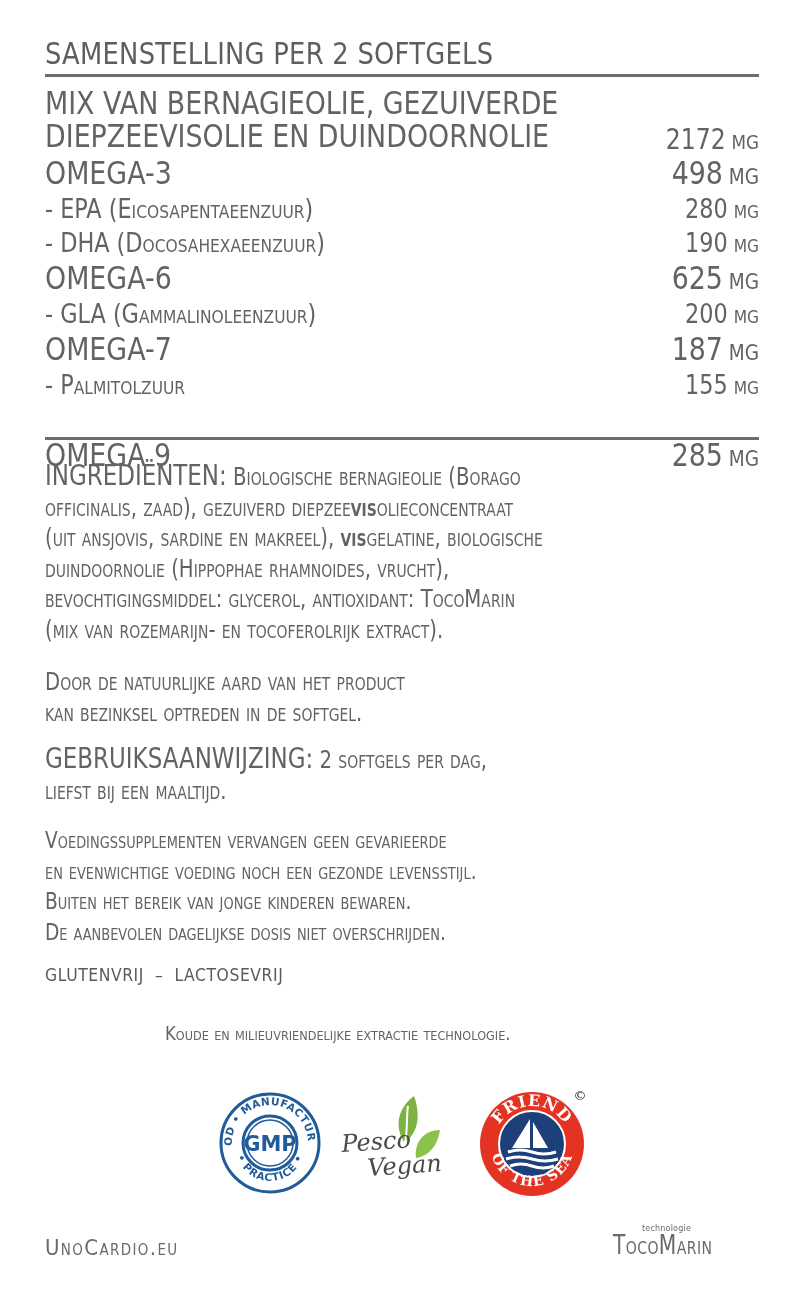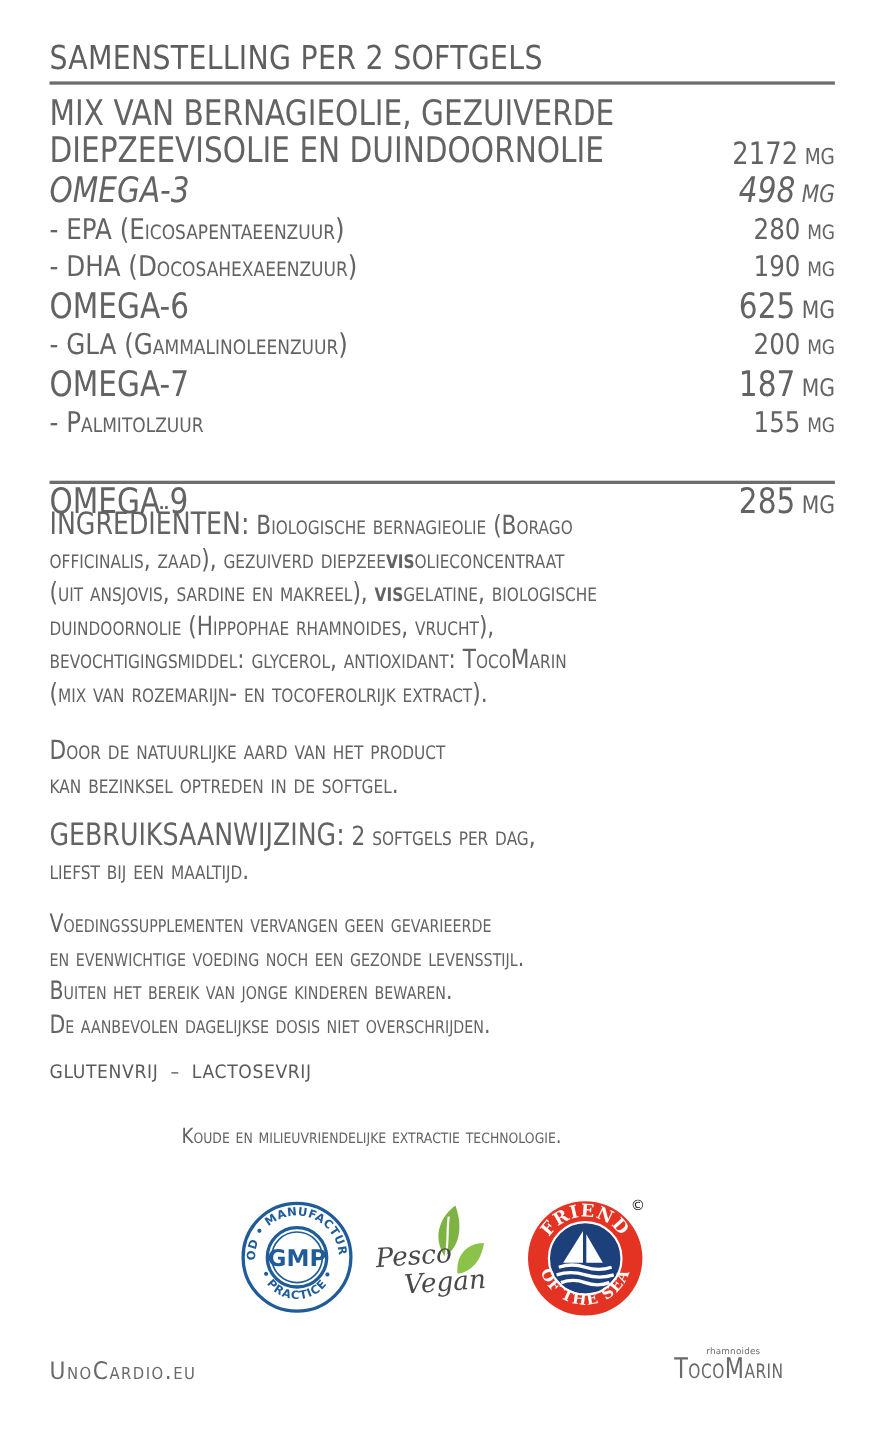--- a/index.html
+++ b/index.html
@@ -61,21 +61,21 @@
 <div id="title" class="abs">SAMENSTELLING PER 2 SOFTGELS</div>
 <div id="rule-top" class="abs rule"></div>
 
 <div class="abs row big" style="top:85px;height:36px;">
   <span class="name">MIX VAN BERNAGIEOLIE, GEZUIVERDE</span>
 </div>
 <div class="abs row big" style="top:118px;height:36px;">
   <span class="name">DIEPZEEVISOLIE EN DUINDOORNOLIE</span>
   <span class="val" style="font-size:28px;top:4px;"><span>2172</span><span class="unit">mg</span></span>
 </div>
-<div class="abs row big" style="top:155px;height:36px;font-style:italic;">
+<div class="abs row big" style="top:155px;height:36px;">
   <span class="name">OMEGA-3</span>
   <span class="val"><span>498</span><span class="unit">mg</span></span>
 </div>
 <div class="abs row sub" style="top:193px;height:32px;text-decoration:underline;">
   <span class="name"><span> - EPA (</span><span class="paren">Eicosapentaeenzuur</span><span>)</span></span>
   <span class="val"><span>280</span><span class="unit">mg</span></span>
 </div>
 <div class="abs row sub" style="top:227px;height:32px;text-align:right;">
   <span class="name"><span> - DHA (</span><span class="paren">Docosahexaeenzuur</span><span>)</span></span>
   <span class="val"><span>190</span><span class="unit">mg</span></span>
@@ -180,15 +180,15 @@
     <path d="M 34 66 Q 46 62 58 66 T 82 66" stroke="#fff" stroke-width="3" fill="none"></path>
     <path d="M 32 73 Q 45 69 58 73 T 84 73" stroke="#fff" stroke-width="3" fill="none"></path>
     <path d="M 36 80 Q 47 76 58 80 T 80 80" stroke="#fff" stroke-width="3" fill="none"></path>
     <text x="106" y="14" text-anchor="middle" font-family="DejaVu Sans, sans-serif" font-size="13" fill="#222">©</text>
   </svg>
 </div>
 
 <div id="site" class="abs">UnoCardio.eu</div>
 
 <div id="tocomarin" class="abs">
-  <span class="small">rhamnoides</span>
+  <span class="small">technologie</span>
   <span class="brand">TocoMarin</span>
 </div>
 
 </body></html>

